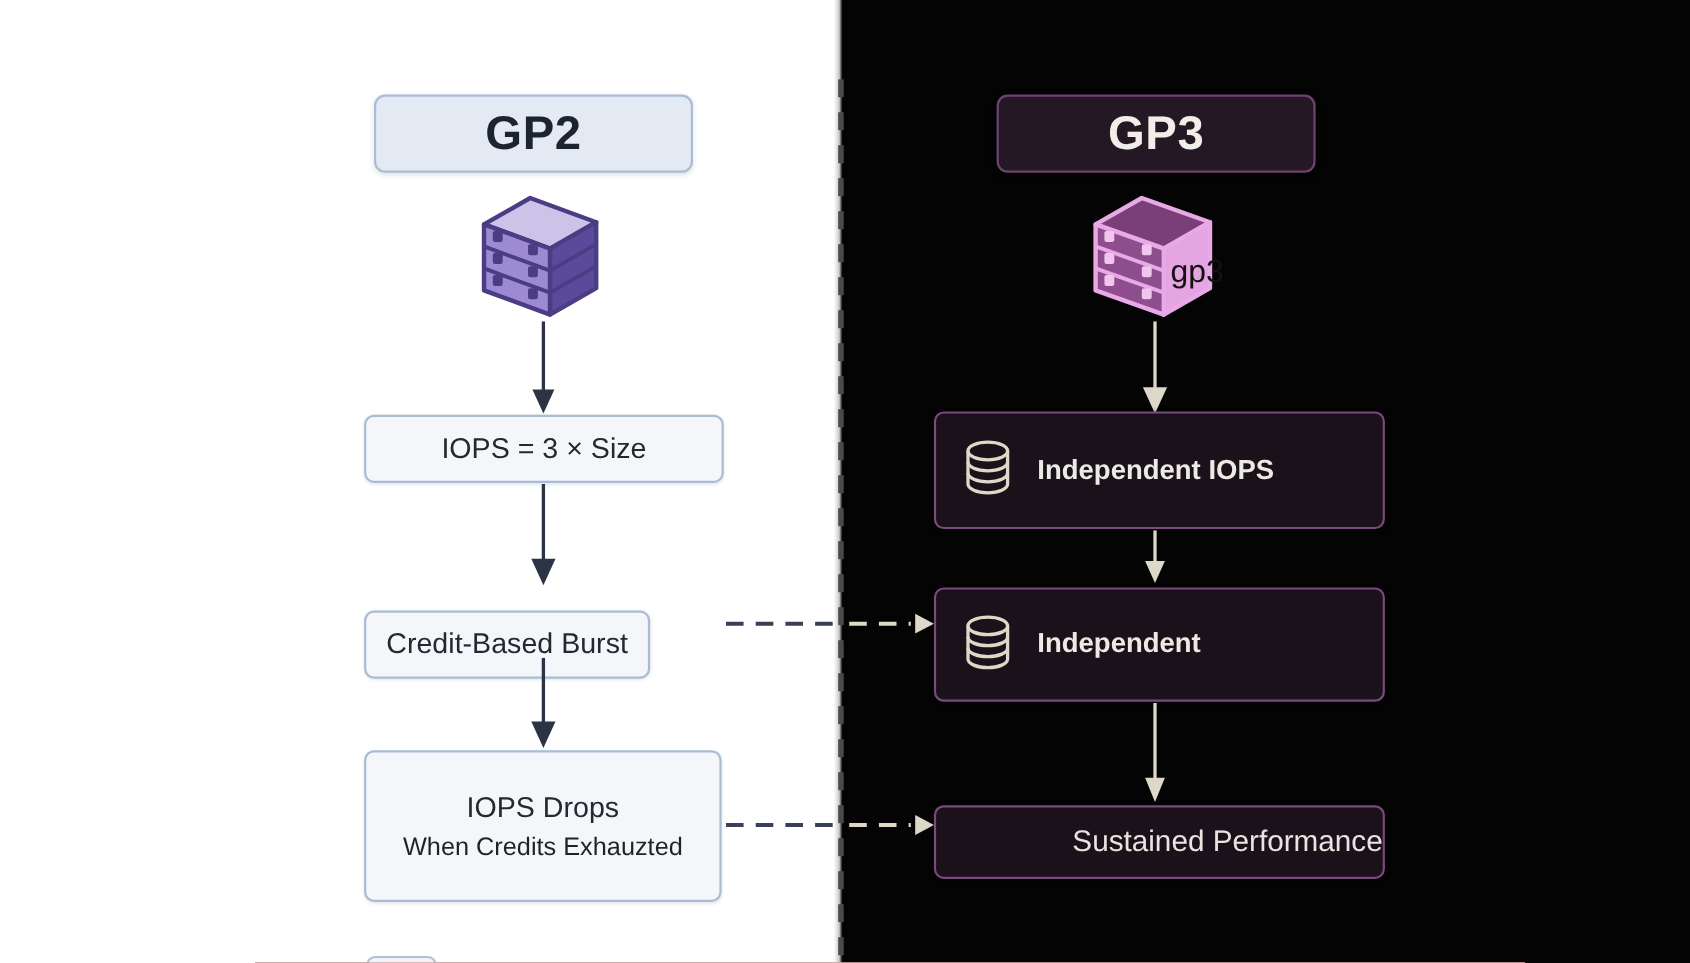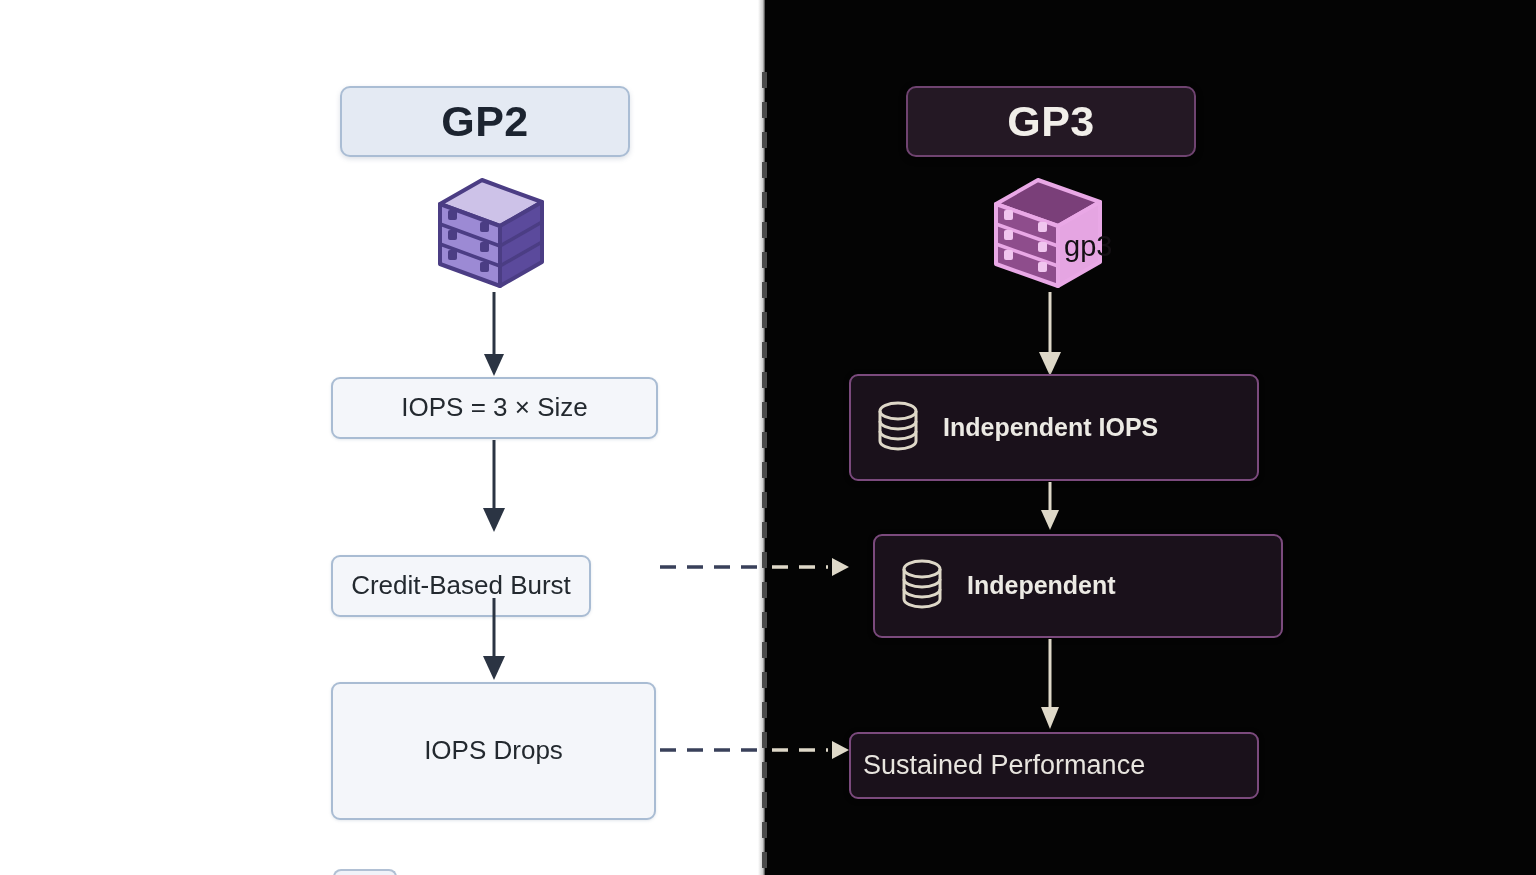--- a/index.html
+++ b/index.html
@@ -143,37 +143,37 @@
     line-height: 1.18;
   }
   .node-dark .node-sub {
     display: block;
     font-weight: normal;
     font-size: 24px;
     color: #e4e1da;
     margin-top: 2px;
   }
   .node-dark.node-plain {
-    justify-content: flex-start;
+    justify-content: flex-end;
     padding-left: 12px;
   }
   .node-dark.node-plain .node-text {
     font-weight: normal;
     font-size: 27px;
     color: #e8e5df;
   }
 
   
   .l-box1 { left: 331px; top: 377px; width: 327px; height: 62px; }
   .l-box2 { left: 331px; top: 535px; width: 260px; height: 62px; margin-top: 20px; }
   .l-box3 { left: 331px; top: 682px; width: 325px; height: 138px; flex-direction: column; justify-content: center; }
 
   
   .r-box1 { left: 849px; top: 374px; width: 410px; height: 107px; }
-  .r-box2 { left: 873px; top: 534px; width: 410px; height: 104px; }
+  .r-box2 { left: 849px; top: 534px; width: 410px; height: 104px; }
   .r-box3 { left: 849px; top: 732px; width: 410px; height: 67px; }
 
   
   .connector { position: absolute; }
 
   
   .bottom-sliver {
     position: absolute;
     left: 333px;
     top: 869px;
@@ -241,20 +241,21 @@
     <span class="node-text">Credit-Based Burst</span>
   </div>
 
   <svg class="connector" style="left:470px; top:598px;" width="48" height="86">
     <line x1="24" y1="0" x2="24" y2="62" stroke="#2b3443" stroke-width="3"></line>
     <polygon points="24,82 13,58 35,58" fill="#2b3443"></polygon>
   </svg>
 
   <div class="node node-light l-box3">
     <span class="node-text">IOPS Drops</span>
+    <span class="node-sub">When Credits Exhauzted</span>
   </div>
 
   <div class="bottom-sliver"></div>
 
   <div class="header-pill header-gp3">
     <span class="header-text">GP3</span>
   </div>
 
   <div class="server-icon server-gp3">
     <svg width="126" height="118" viewBox="0 0 126 118" xmlns="http://www.w3.org/2000/svg">

